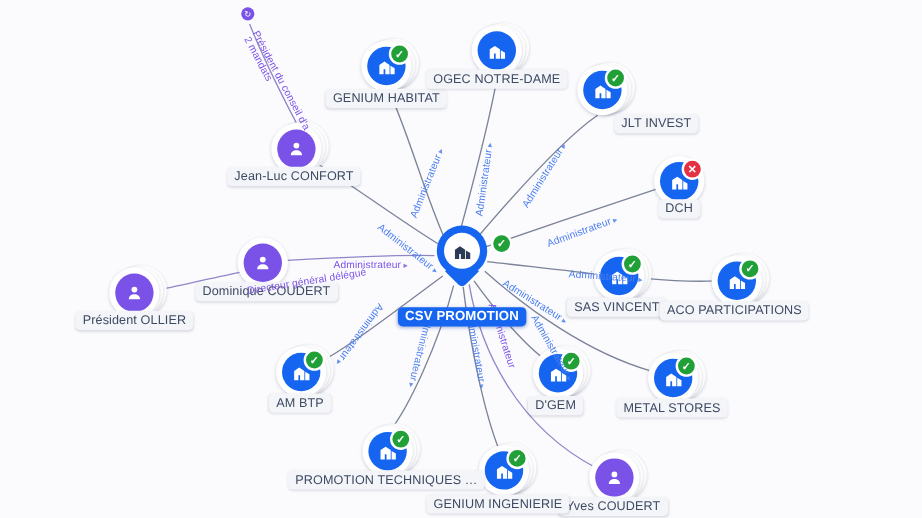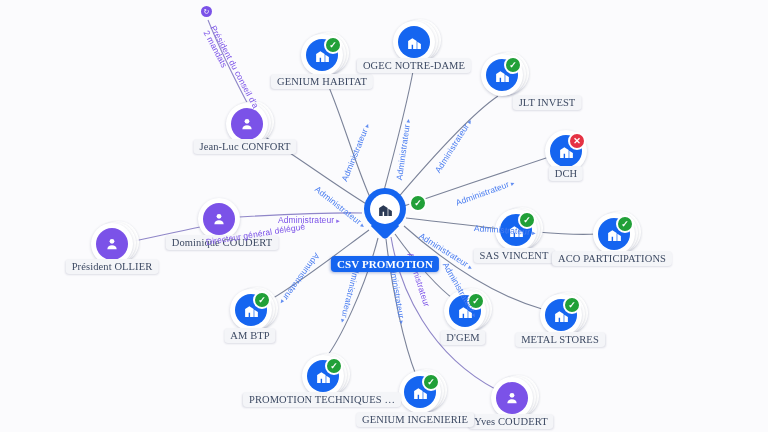--- a/index.html
+++ b/index.html
@@ -73,21 +73,20 @@
     position:absolute;
     transform:translate(-50%,0);
     background:#f4f5f8;
     border-radius:4px;
     padding:2px 6px;
     font-size:10.5px;
     color:#3d4a63;
     white-space:nowrap;
     box-shadow:0 1px 2px rgba(40,50,90,.14);
     letter-spacing:.1px;
-    font-family:Liberation Serif, serif;
   }
   .label.center{
     background:#1565f0;color:#ffffff;font-weight:bold;
     font-size:11px;box-shadow:0 1px 3px rgba(20,60,160,.35);
   }
 
   
   .rel{
     position:absolute;
     font-size:8.5px;

